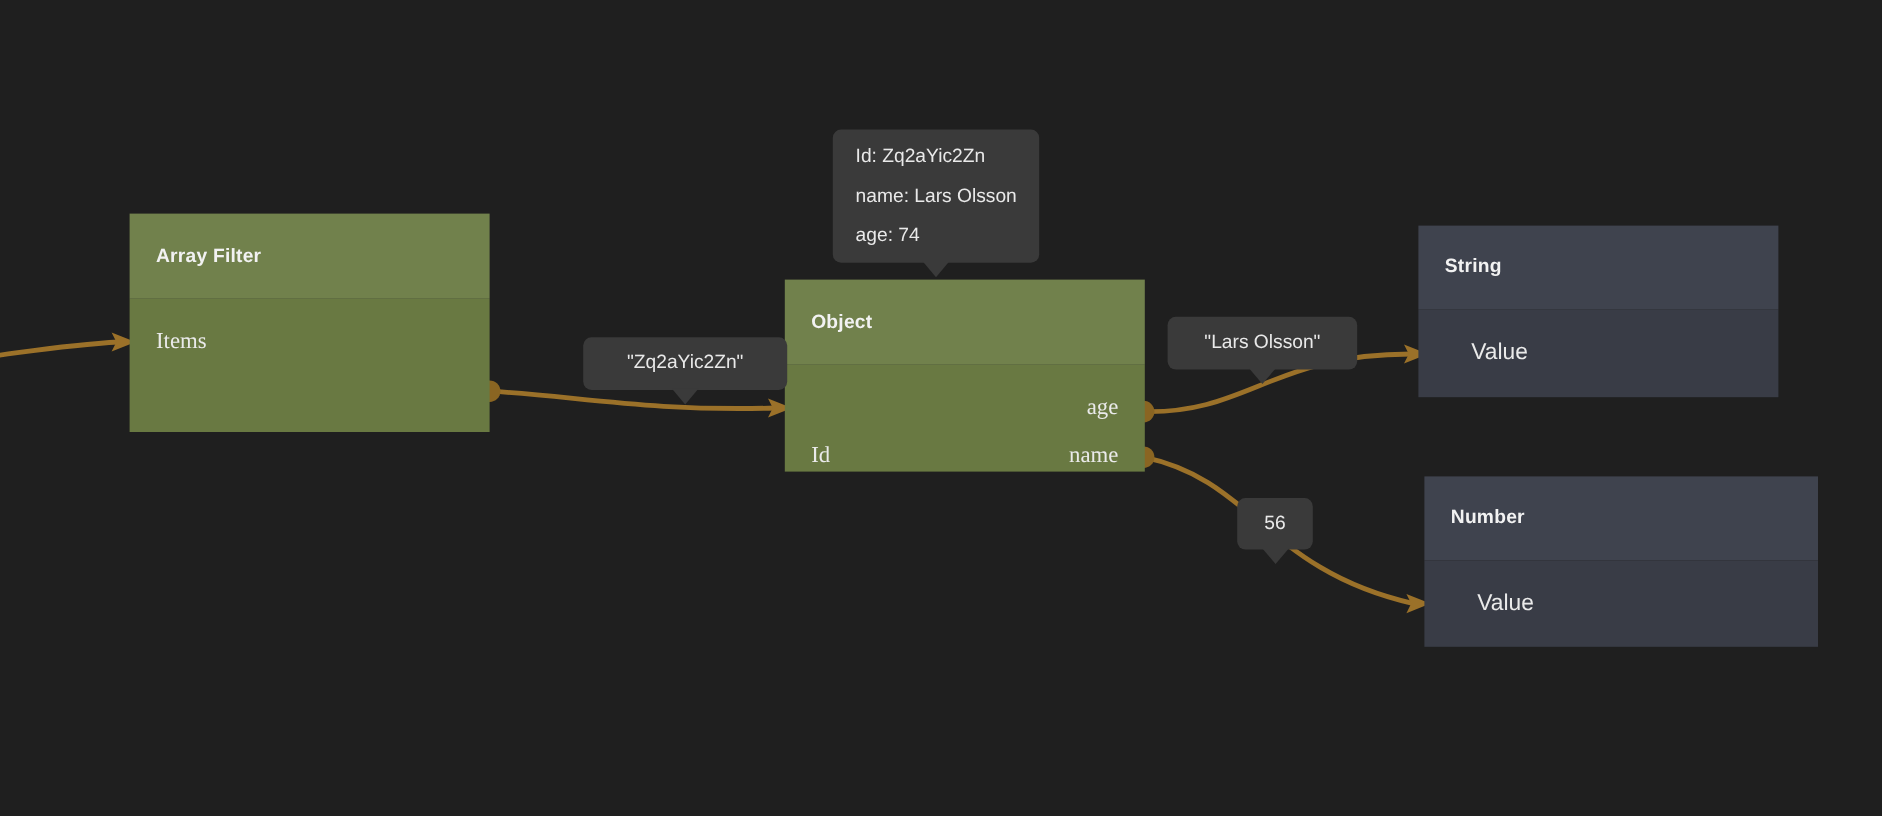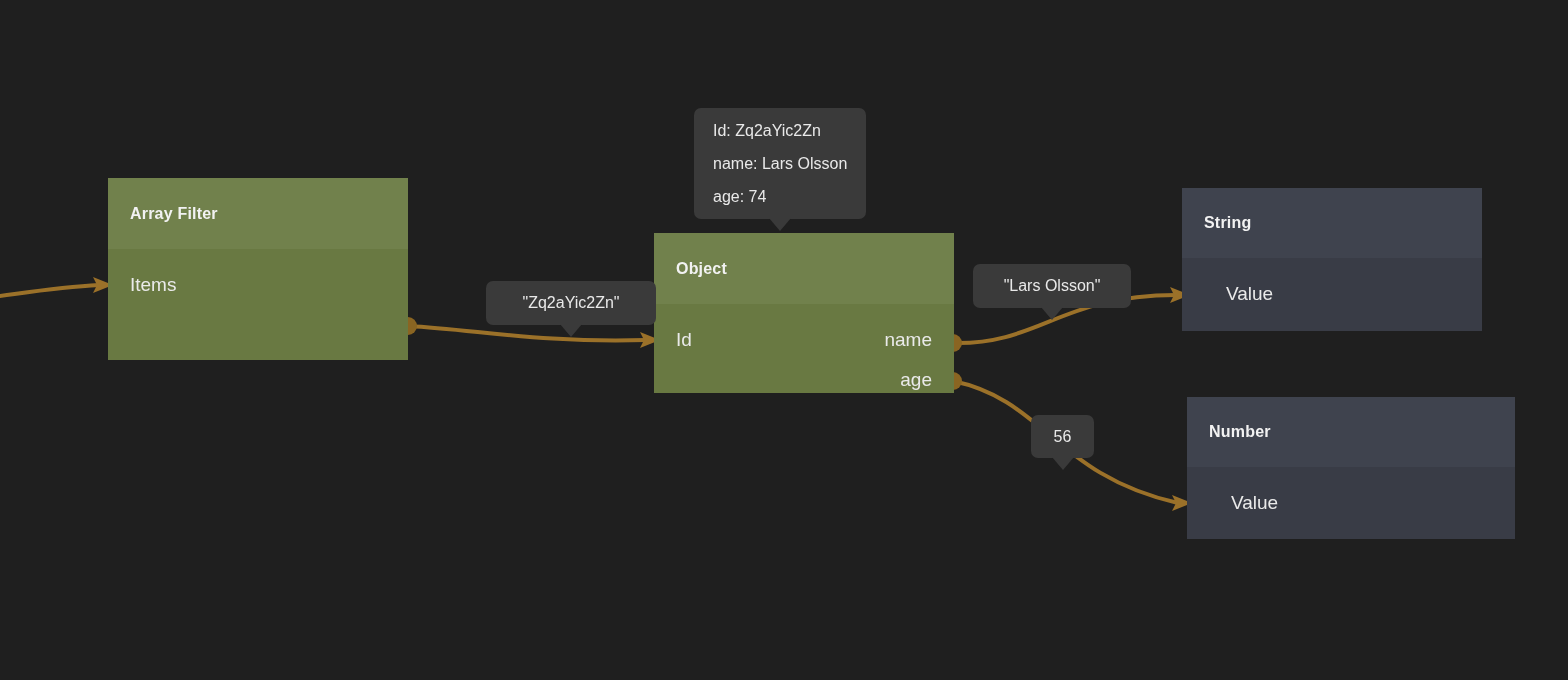--- a/index.html
+++ b/index.html
@@ -22,21 +22,21 @@
     position:relative;
   }
   .canvas{position:absolute;inset:0;width:1568px;height:680px;}
   svg.wire-layer{position:absolute;left:0;top:0;pointer-events:none;}
   svg.wire-layer .wire{stroke:var(--wire);stroke-width:4;fill:none;stroke-linecap:round;pointer-events:stroke;}
   svg.wire-layer .port-dot{fill:var(--port);pointer-events:all;}
   svg.wire-layer .arrowhead{fill:var(--wire);pointer-events:all;}
 
   .node{position:absolute;box-sizing:border-box;}
   .node.green .node-header{background:var(--node-green-header);}
-  .node.green .node-body{background:var(--node-green-body);}
+  .node.green .node-body{background:var(--node-green-body);font-family:Liberation Serif, serif;}
   .node.slate .node-header{background:var(--node-slate-header);}
   .node.slate .node-body{background:var(--node-slate-body);padding-left:22px;}
   .node-header{height:71px;display:flex;align-items:center;padding:0 22px;box-sizing:border-box;}
   .node.slate .node-header{height:70px;}
   .node-title{font-size:16px;color:#f2f2f2;letter-spacing:.2px;font-weight:bold;}
   .node-body{padding-top:16px;box-sizing:border-box;height:calc(100% - 71px);}
   .node.slate .node-body{height:calc(100% - 70px);}
   .row{height:40px;display:flex;align-items:center;padding:0 22px;}
   .row.left{justify-content:flex-start;}
   .row.right{justify-content:flex-end;}
@@ -87,26 +87,26 @@
         <span class="port-label">Items</span>
       </div>
     </div>
   </div>
 
   <div class="node green" style="left:654px;top:233px;width:300px;height:160px;">
     <div class="node-header">
       <span class="node-title">Object</span>
     </div>
     <div class="node-body">
+      <div class="row right">
+        <span class="port-label">age</span>
+      </div>
       <div class="row between">
         <span class="port-label">Id</span>
         <span class="port-label">name</span>
-      </div>
-      <div class="row right">
-        <span class="port-label">age</span>
       </div>
     </div>
   </div>
 
   <div class="node slate" style="left:1182px;top:188px;width:300px;height:143px;">
     <div class="node-header">
       <span class="node-title">String</span>
     </div>
     <div class="node-body">
       <div class="row left">

